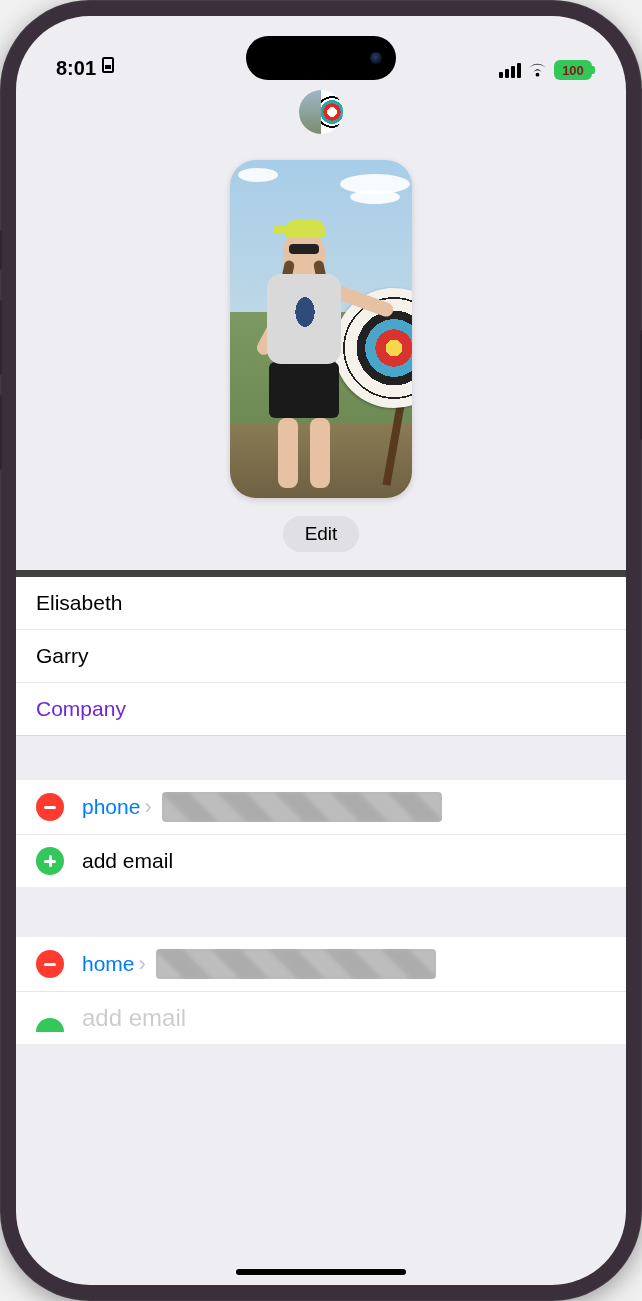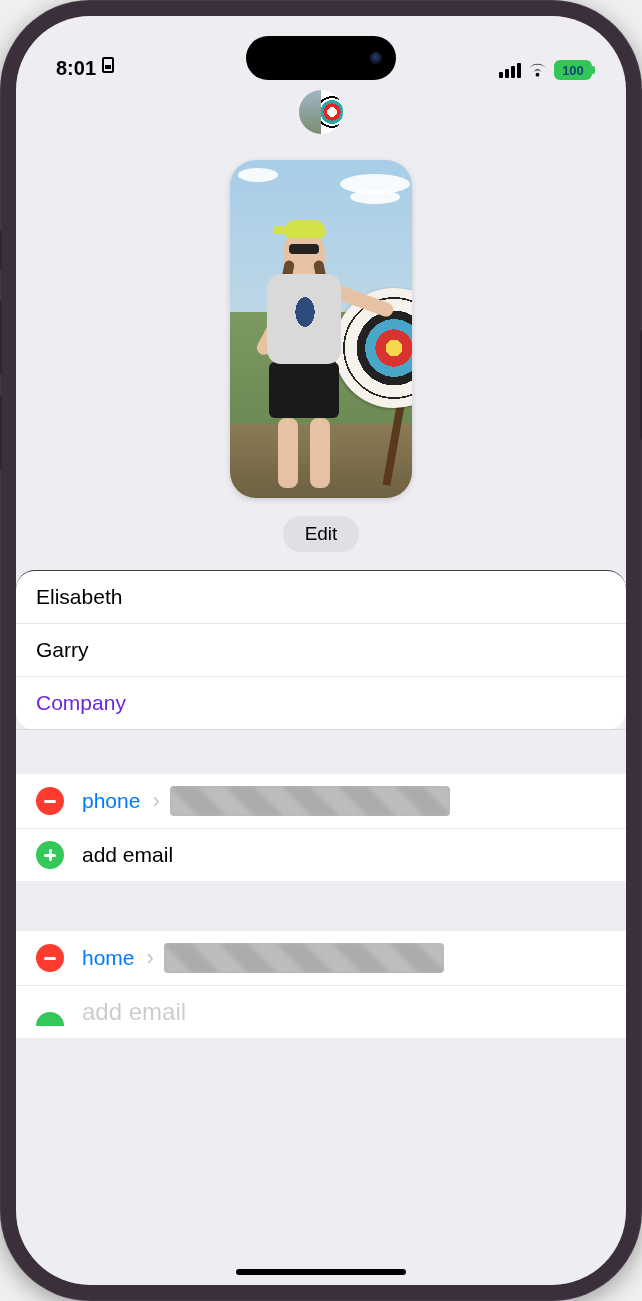--- a/index.html
+++ b/index.html
@@ -73,21 +73,21 @@
   .status-right { display:flex; align-items:center; gap:6px; }
   .signal-bars { display:flex; align-items:flex-end; gap:2px; }
   .signal-bars span { width:4px; background:#000; border-radius:1px; }
   .signal-bars span:nth-child(1){height:6px}
   .signal-bars span:nth-child(2){height:9px}
   .signal-bars span:nth-child(3){height:12px}
   .signal-bars span:nth-child(4){height:15px}
   .wifi-icon svg{display:block}
   .battery {
     width:38px; height:20px; border-radius:6px; background:#33c759;
-    color:#0c4a6e; font-size:13px; font-weight:700; display:flex;
+    color:#7f1d1d; font-size:13px; font-weight:700; display:flex;
     align-items:center; justify-content:center; position:relative;
   }
   .battery::after{
     content:''; position:absolute; right:-3px; top:6px; width:3px; height:8px;
     background:#33c759; border-radius:0 2px 2px 0;
   }
 
   .nav-row {
     display:flex; justify-content:space-between; align-items:center;
     padding: 28px 26px 6px 26px;
@@ -158,21 +158,21 @@
   .p-arm.la{left:16px;transform:rotate(28deg);}
   .p-arm.ra{right:20px;transform:rotate(-70deg);transform-origin:top;}
   .p-shorts{width:70px;height:56px;background:#1a1a1a;border-radius:6px;margin:-2px auto 0;}
   .p-leg{display:inline-block;width:20px;height:70px;background:#e7c1a3;margin:0 6px;border-radius:8px;}
 
   .edit-pill {
     margin-top:18px; background:#e0dfe4; border-radius:22px;
     padding:7px 22px; font-size:19px; font-weight:500;
   }
 
-  .form-group { background:#fff; border-top:1px solid #404040;border-radius:19px; }
+  .form-group { background:#fff; border-top:7px solid #404040; }
   .form-row {
     padding: 14px 20px;
     border-bottom:1px solid #e6e5e9;
     font-size:21px;
   }
   .form-row:last-child{border-bottom:1px solid #d9d8dc;}
   .placeholder-row { color:#6d28d9; }
 
   .section-gap { height:44px; background:#eeedf2; }
 
@@ -187,21 +187,21 @@
     display:flex; align-items:center; justify-content:center;
     margin-right:18px; color:#fff; font-weight:700;
   }
   .circ-minus { background:#ff3b30; }
   .circ-minus::before{content:'';width:12px;height:3px;background:#fff;border-radius:2px;}
   .circ-plus  { background:#34c759; position:relative;}
   .circ-plus::before,.circ-plus::after{content:'';position:absolute;background:#fff;border-radius:2px;}
   .circ-plus::before{width:12px;height:3px;}
   .circ-plus::after{width:3px;height:12px;}
 
-  .field-label { color:#007aff; margin-right:10px; display:flex; align-items:center; gap:12px;}
+  .field-label { color:#007aff; margin-right:10px; display:flex; align-items:center; gap:4px;}
   .chev { color:#c5c4ca; font-size:22px; line-height:1; }
   .redacted {
     flex:1; height:30px; border-radius:4px;
     background:#b6b6b6; max-width:280px;
     position:relative; overflow:hidden;
   }
   .redacted::after{
     content:''; position:absolute; inset:0;
     background: repeating-linear-gradient(45deg,
       rgba(255,255,255,.10) 0 20px, rgba(0,0,0,.05) 20px 40px);

